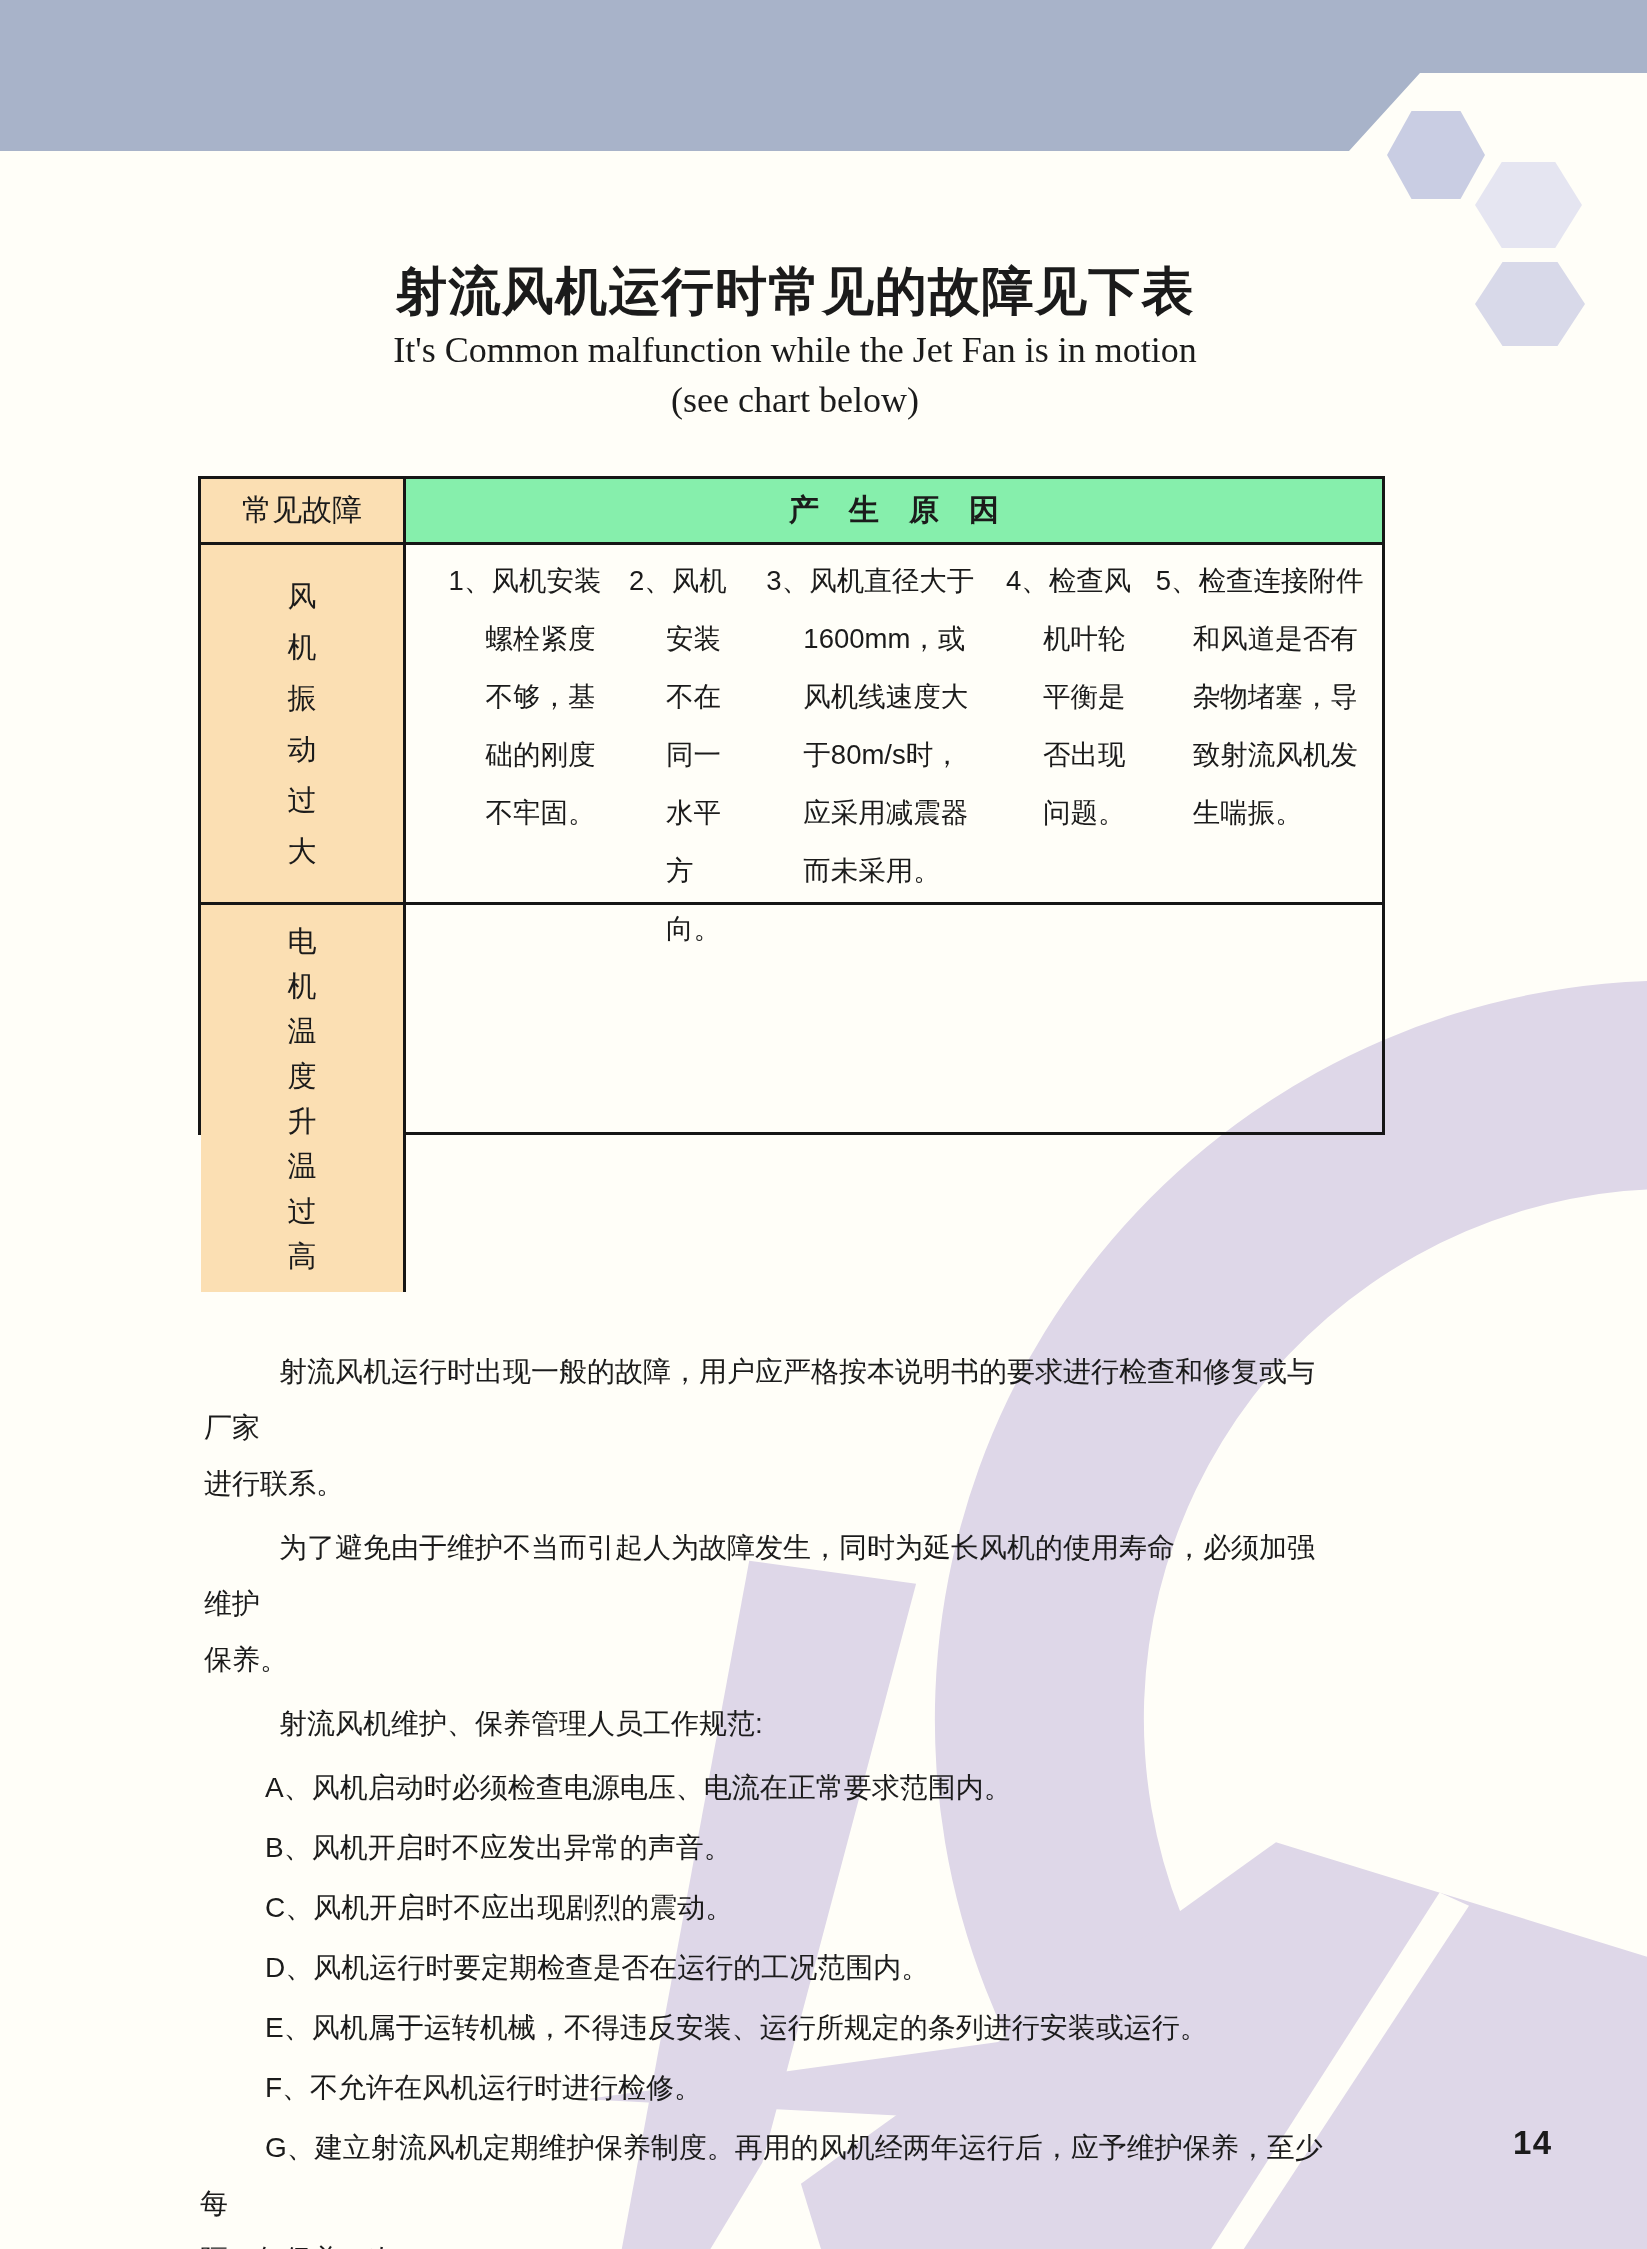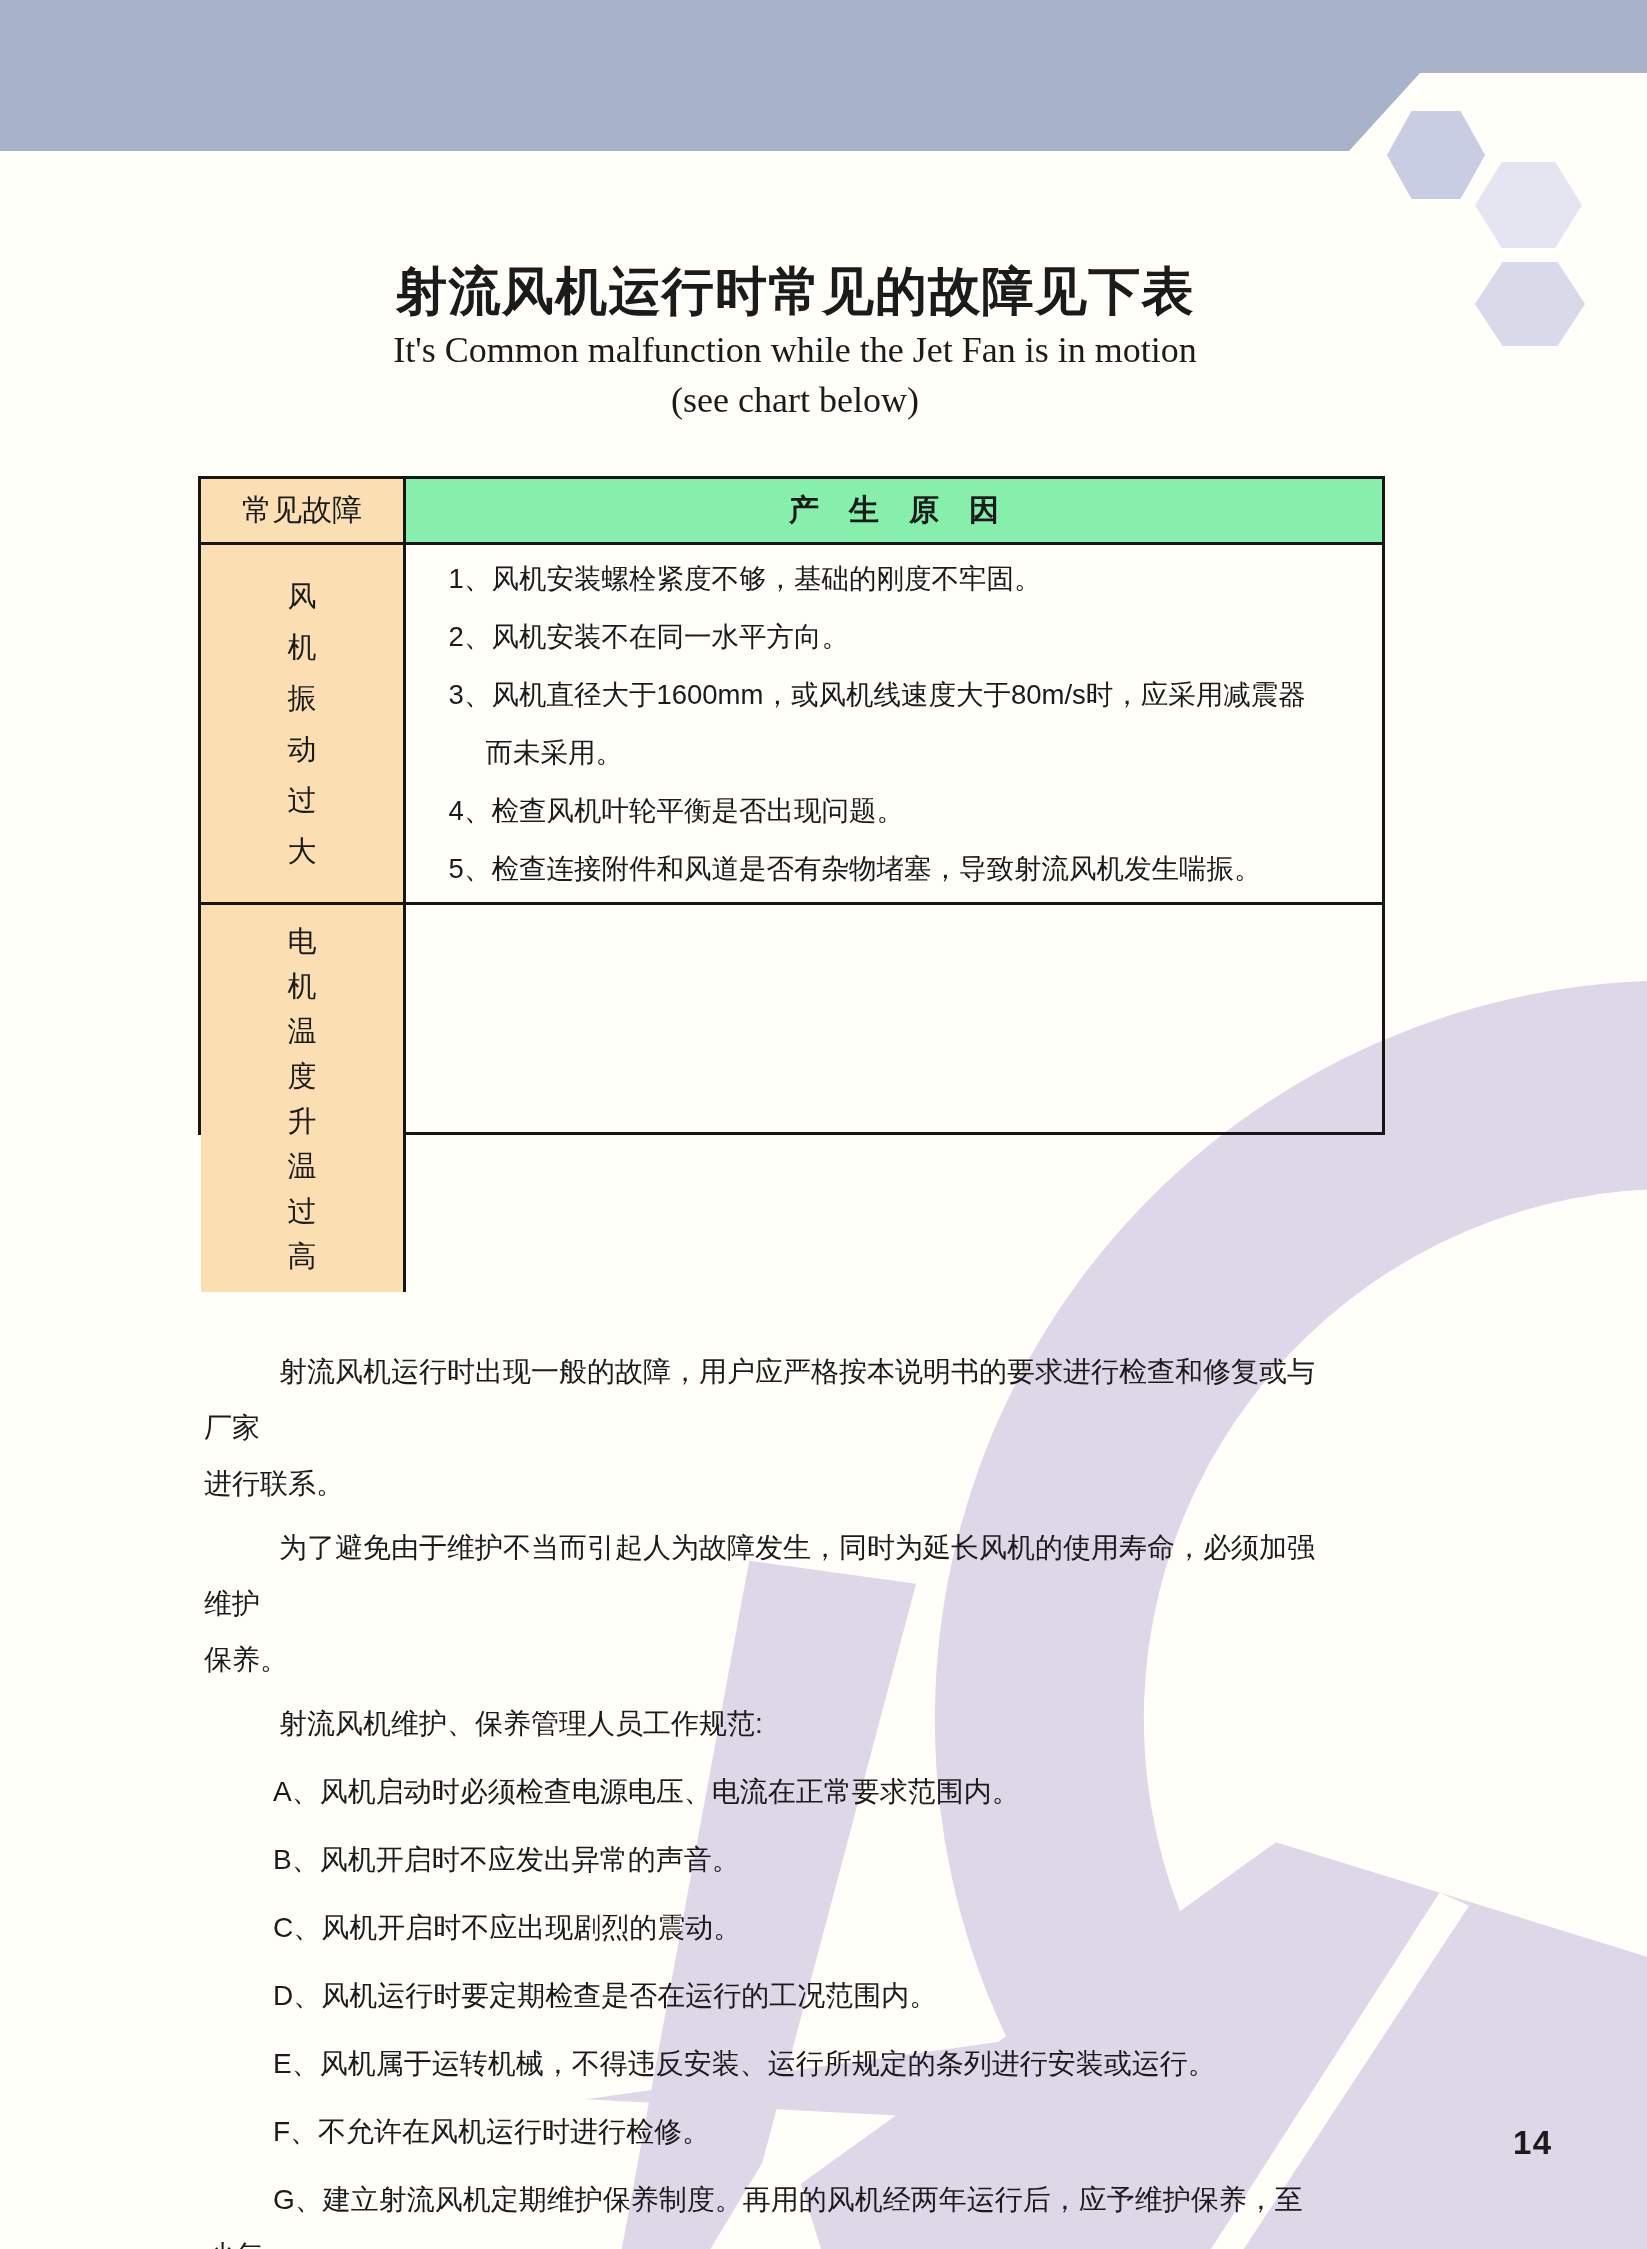--- a/index.html
+++ b/index.html
@@ -42,31 +42,31 @@
   .col1{border-right:3.3px solid #161616;}
   .rowline{border-bottom:3.3px solid #161616;}
   .th{display:flex;align-items:center;justify-content:center;font-size:30px;}
   .fault{
     display:flex;align-items:center;justify-content:center;text-align:center;
     font-size:29px;white-space:pre-line;
   }
   .fault.r1{line-height:51px;}
   .fault.r2{line-height:45px;}
   .causes{
-    display:flex;flex-direction:column;justify-content:center;
+    display:flex;flex-direction:row;justify-content:center;
     padding:6.5px 15.7px 6.5px 23.6px;
   }
   .cause-item{
     font-size:27.5px;line-height:58px;white-space:pre-line;
     padding-left:56px;text-indent:-37px;
   }
   
   .bodytext{position:absolute;left:196px;top:1336px;width:1132px;z-index:3;}
   .para{font-size:28px;line-height:56px;margin:8px;text-indent:75px;white-space:pre-line;}
-  .rule{font-size:28px;line-height:56px;margin:12px;text-indent:65px;white-space:pre-line;}
+  .rule{font-size:28px;line-height:56px;margin:4px;text-indent:65px;white-space:pre-line;}
   
   .page-number{
     position:absolute;left:1513px;top:2124px;z-index:3;
     font-size:33px;font-weight:bold;letter-spacing:1.3px;
   }
 </style>
 </head>
 <body style="background: rgb(255, 254, 248);">
 
 <svg class="watermark" viewBox="0 0 2517 3438" aria-hidden="true">

